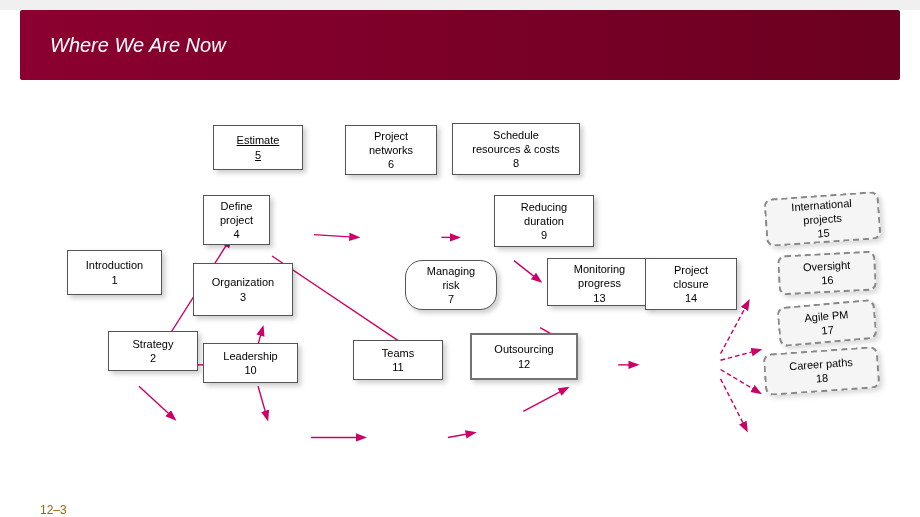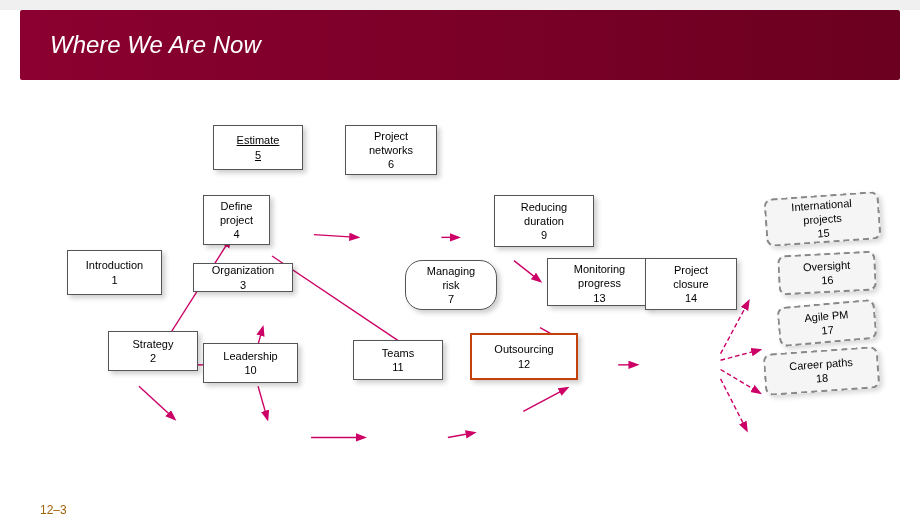--- a/index.html
+++ b/index.html
@@ -23,21 +23,21 @@
       height: 70px;
       display: flex;
       align-items: center;
       padding: 0 30px;
       margin: 10px 20px 0 20px;
       border-radius: 2px;
     }
 
     .header-title {
       color: white;
-      font-size: 24px;
+      font-size: 20px;
       font-weight: normal;
       font-style: italic;
       text-align: center;
     }
 
     .diagram-area {
       position: absolute;
       top: 85px;
       left: 20px;
       right: 20px;
@@ -51,21 +51,21 @@
       text-align: center;
       font-size: 11px;
       display: flex;
       align-items: center;
       justify-content: center;
       line-height: 1.3;
       box-shadow: 3px 3px 5px rgba(0,0,0,0.2);
     }
 
     .node.highlighted {
-      border: 2px solid #c2410c;
+      border: 2px solid #737373;
       border-width: 2px;
     }
 
     .node.dashed {
       border: 2px dashed #888;
       background: #f5f5f5;
       box-shadow: 3px 3px 5px rgba(0,0,0,0.15);
       border-radius: 8px;
       transform: rotate(-5deg);
     }
@@ -157,36 +157,39 @@
     </div>
 
     <div class="node" style="left:193px; top:30px; width:90px; height:45px;text-decoration:underline;">
       <span>Estimate<br>5</span>
     </div>
 
     <div class="node" style="left:183px; top:100px; width:67px; height:50px;">
       <span>Define<br>project<br>4</span>
     </div>
 
-    <div class="node" style="left:173px; top:168px; width:100px; height:29px;">
+    <div class="node" style="left:173px; top:168px; width:100px; height:53px;">
       <span>Organization<br>3</span>
     </div>
 
     <div class="node" style="left:88px; top:236px; width:90px; height:40px;">
       <span>Strategy<br>2</span>
     </div>
 
     <div class="node" style="left:183px; top:248px; width:95px; height:40px;">
       <span>Leadership<br>10</span>
     </div>
 
     <div class="node" style="left:325px; top:30px; width:92px; height:50px;">
       <span>Project<br>networks<br>6</span>
     </div>
 
+    <div class="node" style="left:432px; top:28px; width:128px; height:52px;">
+      <span>Schedule<br>resources &amp; costs<br>8</span>
+    </div>
 
     <div class="node" style="left:474px; top:100px; width:100px; height:52px;">
       <span>Reducing<br>duration<br>9</span>
     </div>
 
     <div class="node" style="left:385px; top:165px; width:92px; height:50px;border-radius:17px;">
       <span>Managing<br>risk<br>7</span>
     </div>
 
     <div class="node" style="left:527px; top:163px; width:105px; height:48px;align-items:flex-end;">

